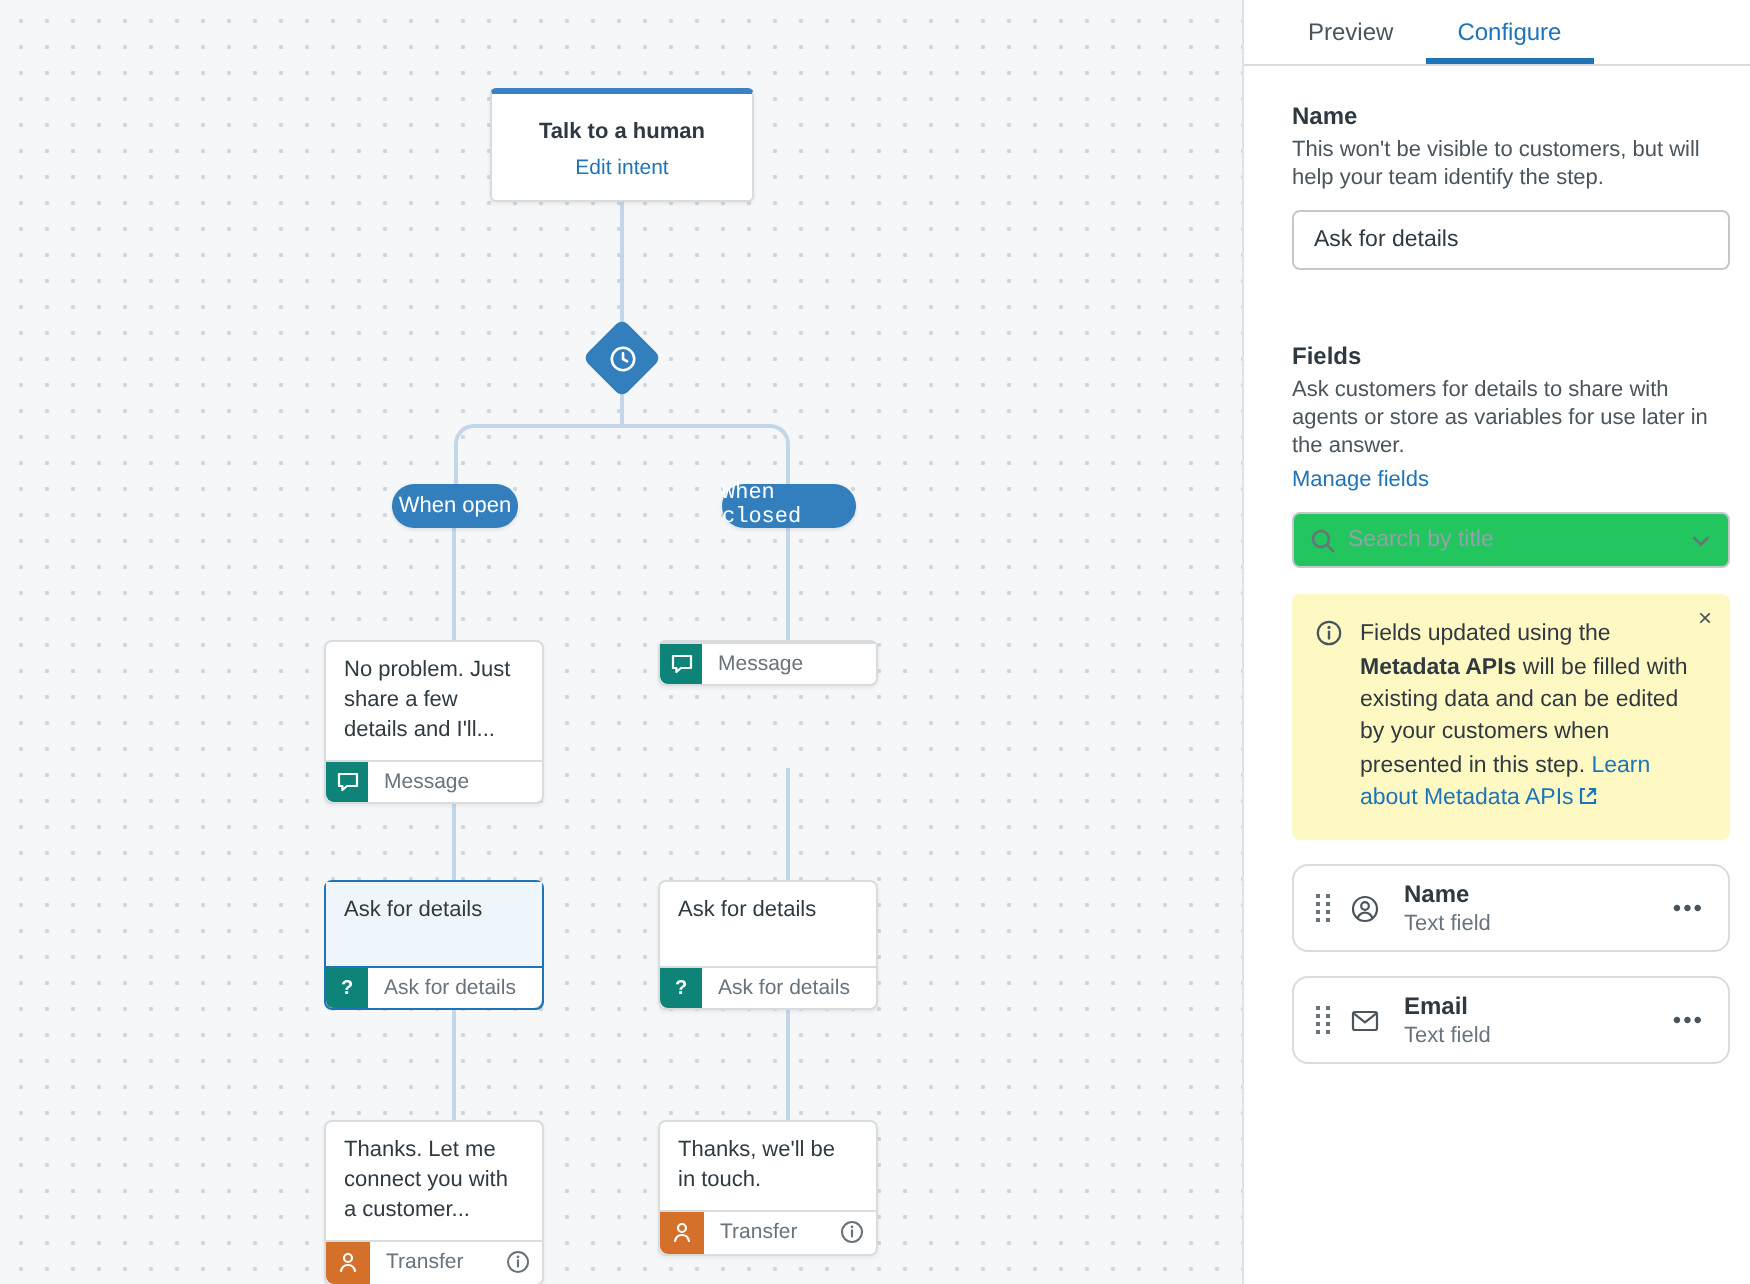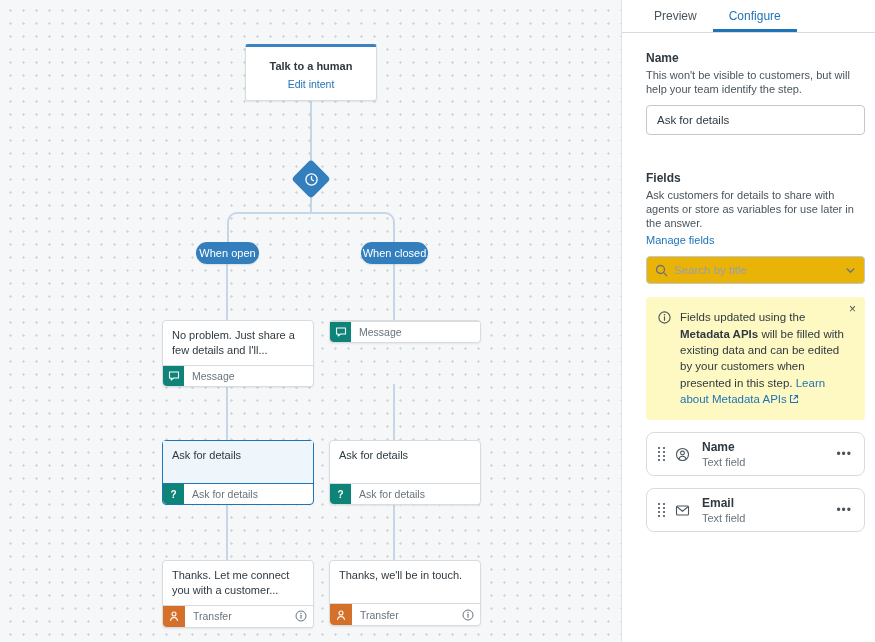--- a/index.html
+++ b/index.html
@@ -15,21 +15,21 @@
     background-position:4px 4px;
     border-right:1px solid #e0e3e6;
   }
   .conn { position:absolute; background:#c4d7e9; width:2px; }
   .branch {
     position:absolute; left:227px; top:212px; width:168px; height:30px;
     border:2px solid #c4d7e9; border-bottom:none; border-radius:10px 10px 0 0;
     background:transparent;
   }
   .node-card {
-    position:absolute; width:152px; background:#fff;
+    position:absolute; width:110px; background:#fff;
     border:1px solid #d8dcde; border-radius:4px;
     box-shadow:0 1px 2px rgba(0,0,0,.07);
     cursor:pointer;
   }
   .node-body { padding:7px 9px; font-size:11px; line-height:1.35; color:#2f3941; min-height:43px; }
   .node-footer {
     display:flex; align-items:center; border-top:1px solid #d8dcde;
     height:21px; background:#fff; border-radius:0 0 4px 4px; overflow:hidden;
   }
   .footer-icon {
@@ -79,21 +79,21 @@
   .section-desc { font-size:11px; color:#49545c; line-height:1.3; margin-top:3px; }
   .text-input {
     width:100%; height:30px; margin-top:8px; border:1px solid #c2c8cc; border-radius:4px;
     padding:0 10px; font-size:11.5px; color:#2f3941; font-family:"Liberation Sans", sans-serif;
     background:#fff; outline:none;
   }
   .fields-section { margin-top:36px; }
   .link { font-size:11px; color:#1f73b7; cursor:pointer; margin-top:3px; display:inline-block; }
   .search-box {
     margin-top:8px; height:28px; border:1px solid #c2c8cc; border-radius:4px;
-    display:flex; align-items:center; padding:0 8px; background:#eab308; cursor:text;
+    display:flex; align-items:center; padding:0 8px; background:#22c55e; cursor:text;
   }
   .search-box input {
     border:none; outline:none; flex:1; font-size:11.5px; margin-left:6px;
     font-family:"Liberation Sans", sans-serif; color:#2f3941; background:transparent; min-width:0;
   }
   .search-box input::placeholder { color:#95a0aa; }
   .chev { color:#68737d; display:flex; cursor:pointer; }
 
   .banner {
     position:relative; margin-top:13px; background:#fef9c3; border-radius:4px;
@@ -146,21 +146,21 @@
       <svg width="15" height="15" viewBox="0 0 15 15" fill="none">
         <circle cx="7.5" cy="7.5" r="5.6" stroke="#fff" stroke-width="1.3"></circle>
         <path d="M7.5 4.6v2.9l2.1 1.2" stroke="#fff" stroke-width="1.3" stroke-linecap="round" stroke-linejoin="round"></path>
       </svg>
     </div>
   </div>
 
   <div class="pill" style="left:196px; top:242px; width:63px;">
     <span>When open</span>
   </div>
-  <div class="pill" style="left:361px; top:242px; width:67px;">
+  <div class="pill" style="left:361px; top:242px; width:67px;font-family:Liberation Mono, monospace;">
     <span>When closed</span>
   </div>
 
   <div class="node-card" style="left:162px; top:320px;">
     <div class="node-body">No problem. Just share a few details and I'll...</div>
     <div class="node-footer">
       <div class="footer-icon teal">
         <svg width="12" height="12" viewBox="0 0 12 12" fill="none">
           <path d="M1.5 2h9v6h-5l-2.3 2V8h-1.7z" stroke="#fff" stroke-width="1.1" stroke-linejoin="round"></path>
         </svg>

